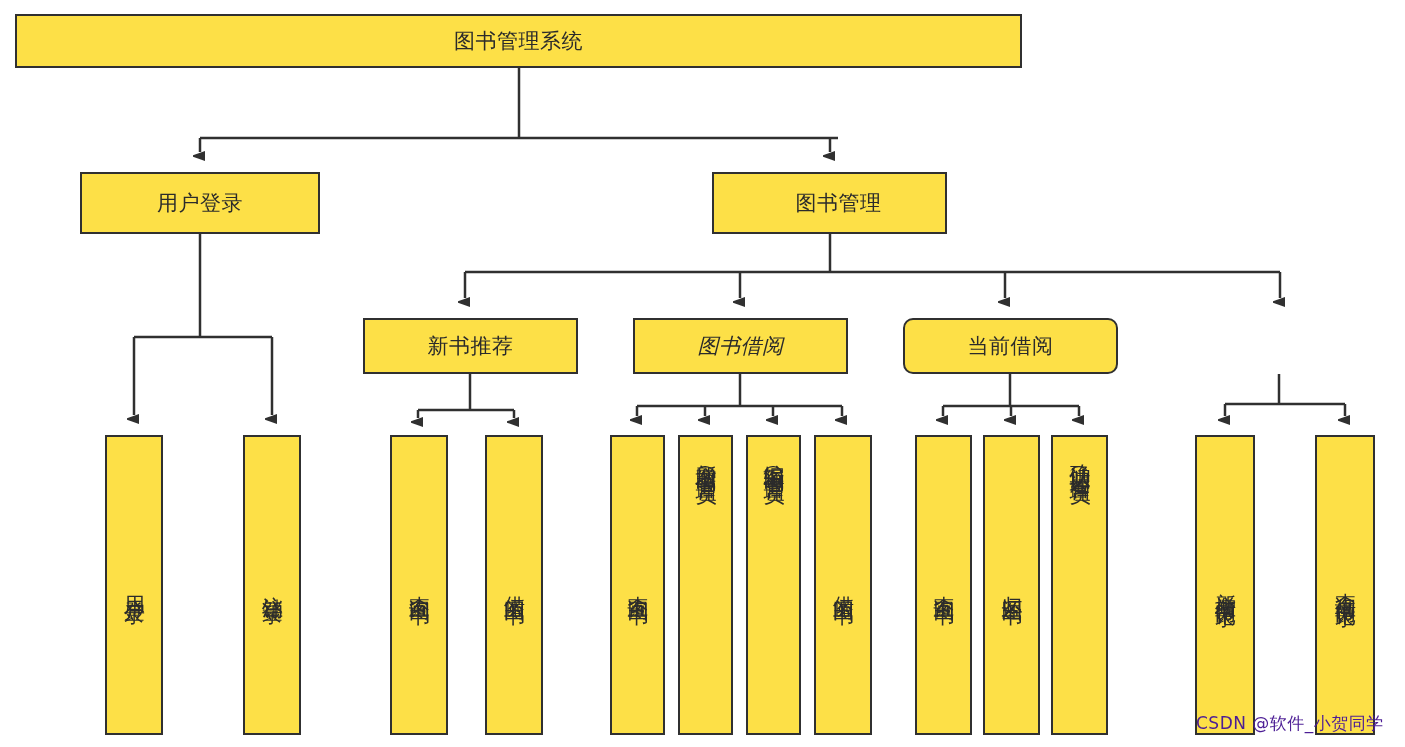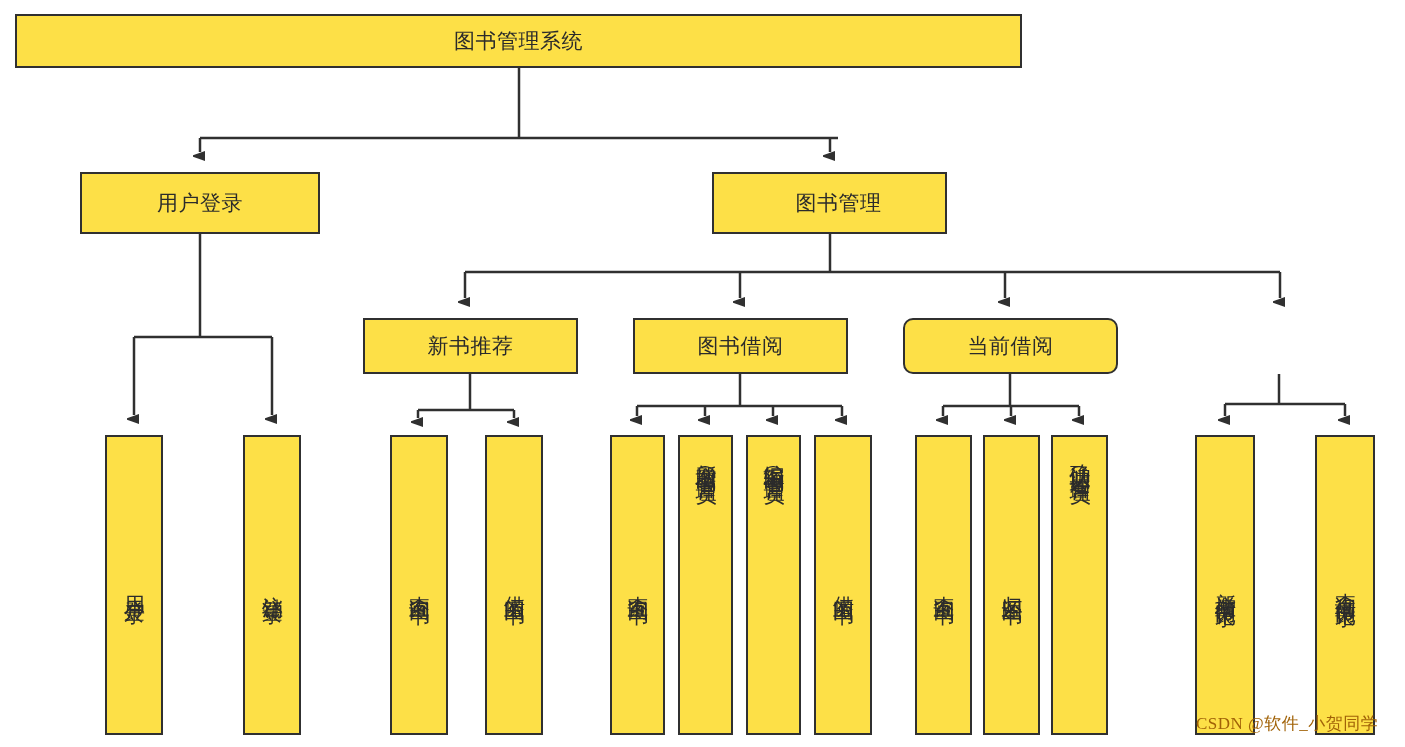--- a/index.html
+++ b/index.html
@@ -56,24 +56,23 @@
     writing-mode: vertical-rl;
     text-orientation: upright;
     font-size: 21px;
     letter-spacing: 3px;
     line-height: 1;
     white-space: nowrap;
   }
   .watermark {
     position: absolute;
     font-size: 17px;
-    color: #a16207;
+    color: #4c1d95;
     white-space: nowrap;
     letter-spacing: 0.5px;
-    font-family: Liberation Serif, serif;
   }
 </style>
 </head>
 <body>
 
 <div id="canvas">
 
   <svg id="connectors" viewBox="0 0 1405 747" width="1405" height="747">
     <defs>
       <marker id="arrow" markerWidth="12" markerHeight="12" refX="1" refY="5" orient="auto" markerUnits="userSpaceOnUse">
@@ -133,21 +132,21 @@
   </div>
 
   <div class="node" style="left:712px; top:172px; width:235px; height:62px;padding-left:18px;">
     <span class="node-label">图书管理</span>
   </div>
 
   <div class="node" style="left:363px; top:318px; width:215px; height:56px;">
     <span class="node-label">新书推荐</span>
   </div>
 
-  <div class="node" style="left:633px; top:318px; width:215px; height:56px;">
+  <div class="node" style="left:633px; top:318px; width:215px; height:56px;font-style:italic;">
     <span class="node-label">图书借阅</span>
   </div>
 
   <div class="node" style="left:903px; top:318px; width:215px; height:56px;border-radius:10px;">
     <span class="node-label">当前借阅</span>
   </div>
 
 
   <div class="node vertical centered" style="left:105px; top:435px; width:58px; height:300px;">
     <span class="node-label">用户登录</span>

